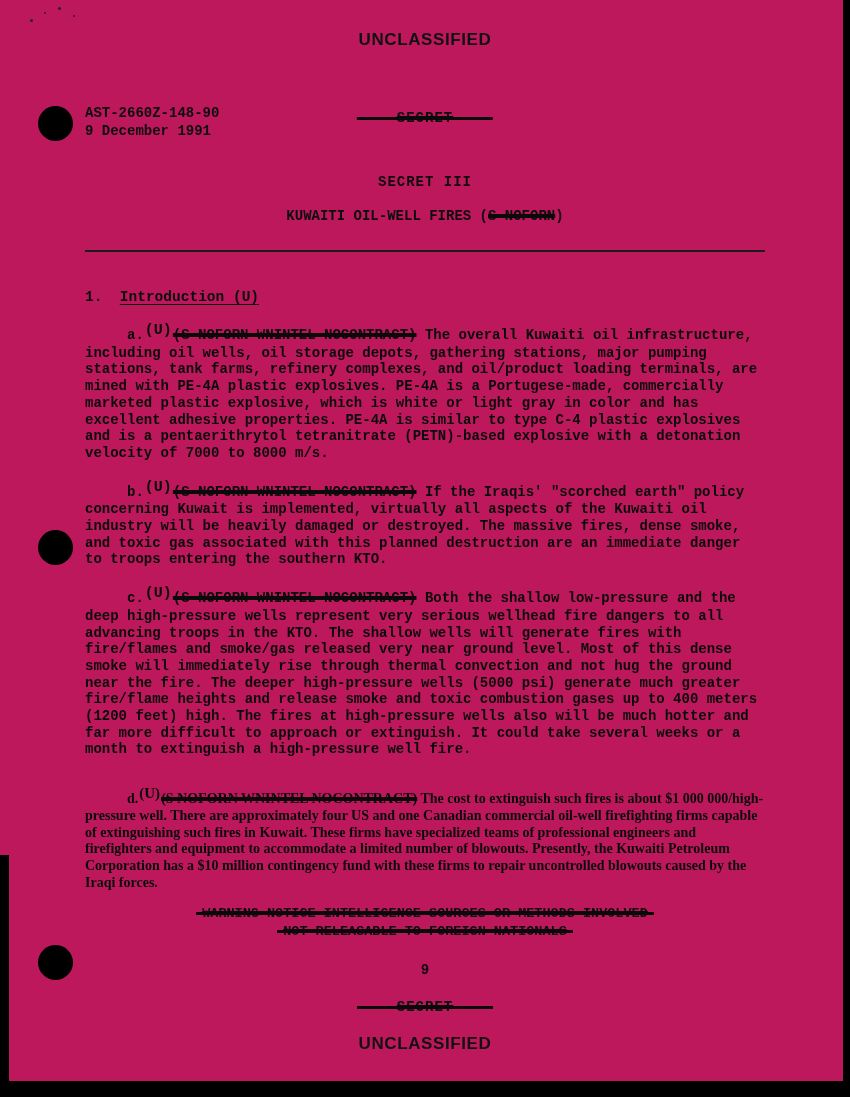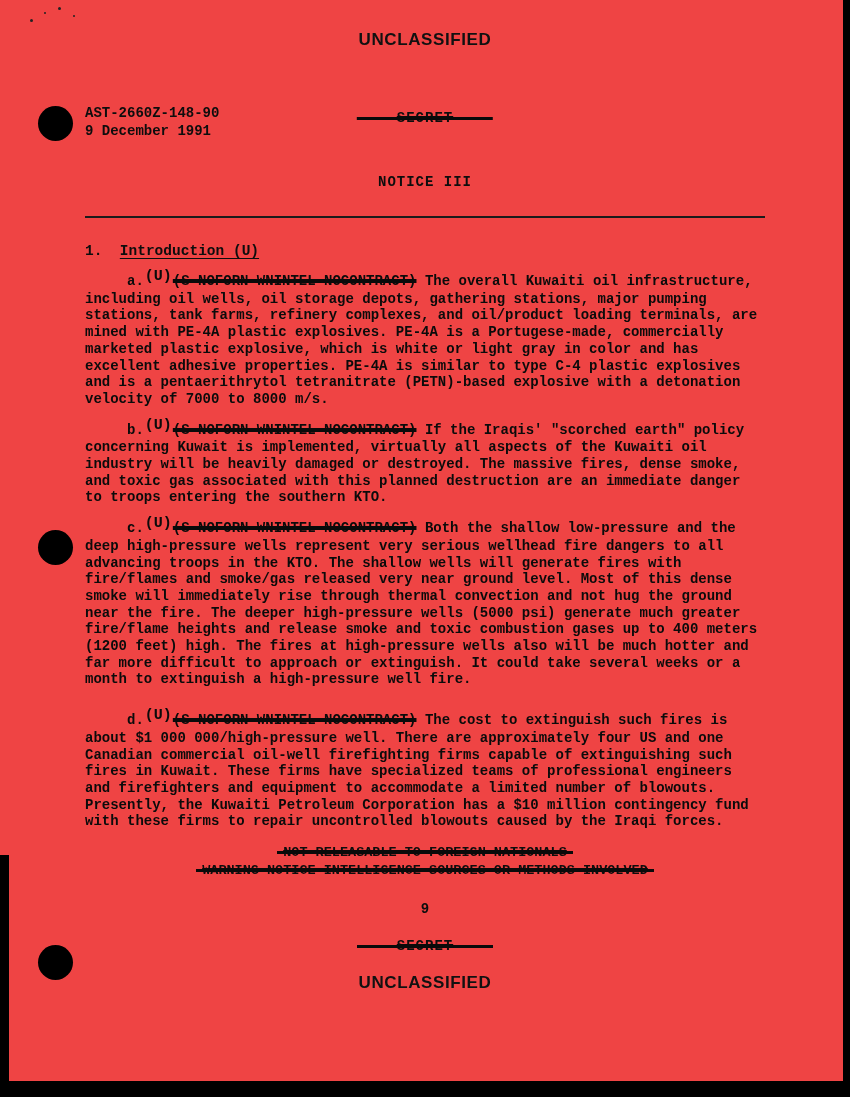--- a/index.html
+++ b/index.html
@@ -1,21 +1,21 @@
 <!DOCTYPE html>
 <html><head>
 <meta charset="utf-8">
 <style>
   * { margin:0; padding:0; box-sizing:border-box; }
   html,body { background:#777; }
   .page {
     position:relative;
     width:850px; height:1097px;
     margin:0 auto;
-    background:#ef4444;
+    background:#be185d;
     overflow:hidden;
     font-family:"Liberation Mono", monospace;
     color:#0d0d0d;
   }
   .content { position:absolute; left:85px; right:85px; top:0; }
 
   .banner {
     font-family:"Liberation Sans", sans-serif;
     font-weight:bold; font-size:17px;
     text-align:center; letter-spacing:0.6px;
@@ -35,28 +35,28 @@
     text-decoration-color:#0a0a0a;
     background-image:linear-gradient(to bottom, transparent 43%, #0a0a0a 43%, #0a0a0a 63%, transparent 63%);
   }
   .secret-mark { font-size:14px; padding:0 40px; letter-spacing:1px; }
 
   .section-title { text-align:center; font-weight:bold; font-size:14px; margin-top:28px; letter-spacing:1px; }
   .subject { text-align:center; font-weight:bold; font-size:14px; margin-top:18px; }
 
   .rule { border-top:2px solid #1b1b1b; margin-top:26px; }
 
-  .heading { margin-top:25px; font-weight:bold; font-size:14.5px;font-family:Liberation Mono, monospace; }
+  .heading { margin-top:37px; font-weight:bold; font-size:14.5px;font-family:Liberation Mono, monospace; }
   .heading .underlined { text-decoration:underline; text-underline-offset:3px; }
 
   .para {
     font-weight:bold; font-size:14px; line-height:16.7px;
-    text-indent:42px; margin-top:14px; color:#0b0b0b;
+    text-indent:42px; margin-top:22px; color:#0b0b0b;
   }
-  .para.gap { margin-top:24px; }
+  .para.gap { margin-top:32px;font-family:Liberation Serif, serif; }
   .u-marker { position:relative; top:-5px; font-size:15px; padding:0 1px; }
 
   .caveats { margin-top:14px; text-align:center; font-size:13.5px; line-height:17.5px; }
   .caveats .struck { padding:0 6px; }
 
   .page-number { text-align:center; font-weight:bold; font-size:14px; margin-top:22px; }
   .footer-secret { text-align:center; margin-top:20px; }
 
   
   .hole { position:absolute; left:38px; width:35px; height:35px; border-radius:50%; background:#000; }
@@ -96,38 +96,39 @@
     <div class="header-row">
       <span class="secret-wrap">
         <span class="struck secret-mark">SECRET</span>
       </span>
       <div class="doc-id">
         <div>AST-2660Z-148-90</div>
         <div>9 December 1991</div>
       </div>
     </div>
 
-    <div class="section-title">NOTICE III</div>
+    <div class="section-title">SECRET III</div>
 
+    <div class="subject"><span>KUWAITI OIL-WELL FIRES (</span><span class="struck">S NOFORN</span><span>)</span></div>
 
     <div class="rule"></div>
 
     <div class="heading"><span>1.</span>&nbsp;&nbsp;<span class="underlined">Introduction (U)</span></div>
 
     <p class="para"><span>a.</span><span class="u-marker">(U)</span><span class="struck">(S NOFORN WNINTEL NOCONTRACT)</span> <span>The overall Kuwaiti oil infrastructure, including oil wells, oil storage depots, gathering stations, major pumping stations, tank farms, refinery complexes, and oil/product loading terminals, are mined with PE-4A plastic explosives.  PE-4A is a Portugese-made, commercially marketed plastic explosive, which is white or light gray in color and has excellent adhesive properties.  PE-4A is similar to type C-4 plastic explosives and is a pentaerithrytol tetranitrate (PETN)-based explosive with a detonation velocity of 7000 to 8000 m/s.</span></p>
 
     <p class="para"><span>b.</span><span class="u-marker">(U)</span><span class="struck">(S NOFORN WNINTEL NOCONTRACT)</span>  <span>If the Iraqis' "scorched earth" policy concerning Kuwait is implemented, virtually all aspects of the Kuwaiti oil industry will be heavily damaged or destroyed.  The massive fires, dense smoke, and toxic gas associated with this planned destruction are an immediate danger to troops entering the southern KTO.</span></p>
 
     <p class="para"><span>c.</span><span class="u-marker">(U)</span><span class="struck">(S NOFORN WNINTEL NOCONTRACT)</span> <span>Both the shallow low-pressure and the deep high-pressure wells represent very serious wellhead fire dangers to all advancing troops in the KTO.  The shallow wells will generate fires with fire/flames and smoke/gas released very near ground level.  Most of this dense smoke will immediately rise through thermal convection and not hug the ground near the fire.  The deeper high-pressure wells (5000 psi) generate much greater fire/flame heights and release smoke and toxic combustion gases up to 400 meters (1200 feet) high.  The fires at high-pressure wells also will be much hotter and far more difficult to approach or extinguish.  It could take several weeks or a month to extinguish a high-pressure well fire.</span></p>
 
     <p class="para gap"><span>d.</span><span class="u-marker">(U)</span><span class="struck">(S NOFORN WNINTEL NOCONTRACT)</span> <span>The cost to extinguish such fires is about $1 000 000/high-pressure well.  There are approximately four US and one Canadian commercial oil-well firefighting firms capable of extinguishing such fires in Kuwait.  These firms have specialized teams of professional engineers and firefighters and equipment to accommodate a limited number of blowouts.  Presently, the Kuwaiti Petroleum Corporation has a $10 million contingency fund with these firms to repair uncontrolled blowouts caused by the Iraqi forces.</span></p>
 
     <div class="caveats">
+      <div><span class="struck">WARNING NOTICE—INTELLIGENCE SOURCES OR METHODS INVOLVED</span></div>
       <div><span class="struck">NOT RELEASABLE TO FOREIGN NATIONALS</span></div>
-      <div><span class="struck">WARNING NOTICE—INTELLIGENCE SOURCES OR METHODS INVOLVED</span></div>
     </div>
 
     <div class="page-number">9</div>
 
     <div class="footer-secret">
       <span class="struck secret-mark">SECRET</span>
     </div>
 
     <div class="banner bottom">UNCLASSIFIED</div>
 

